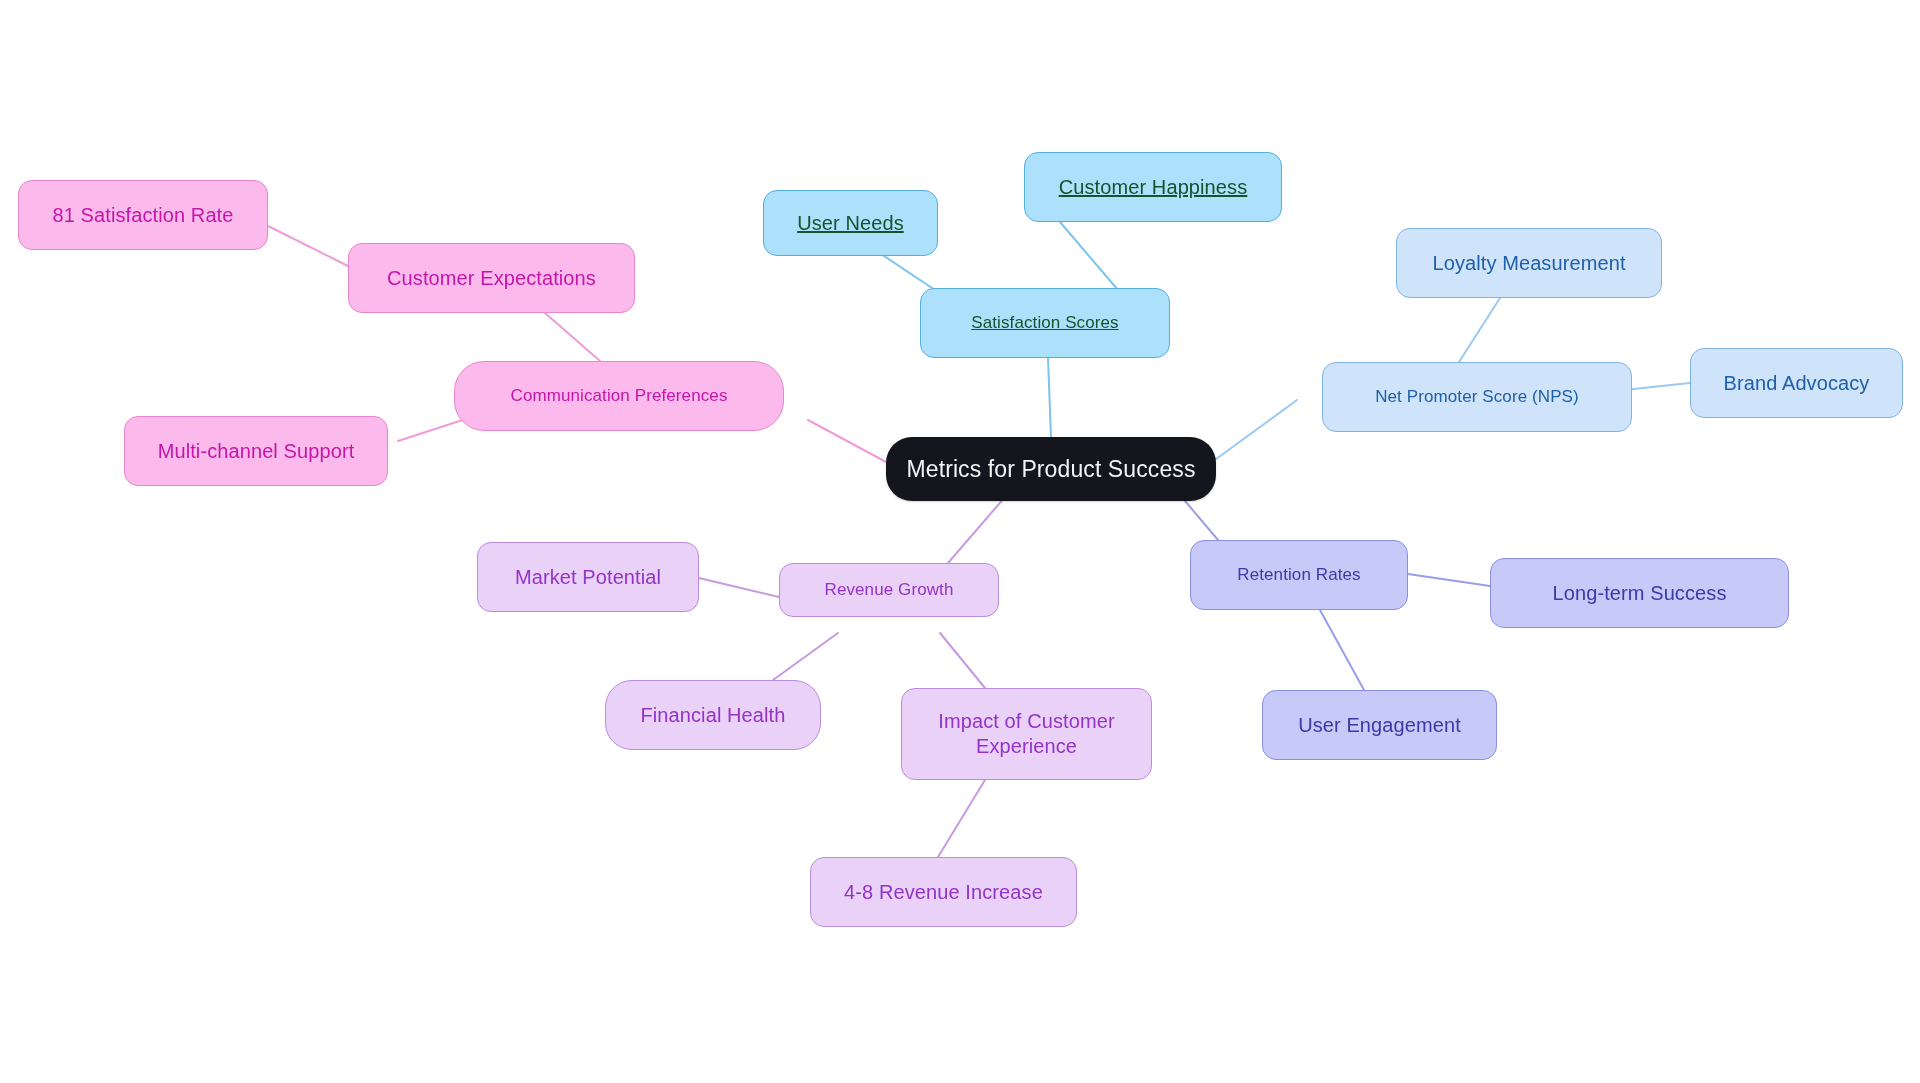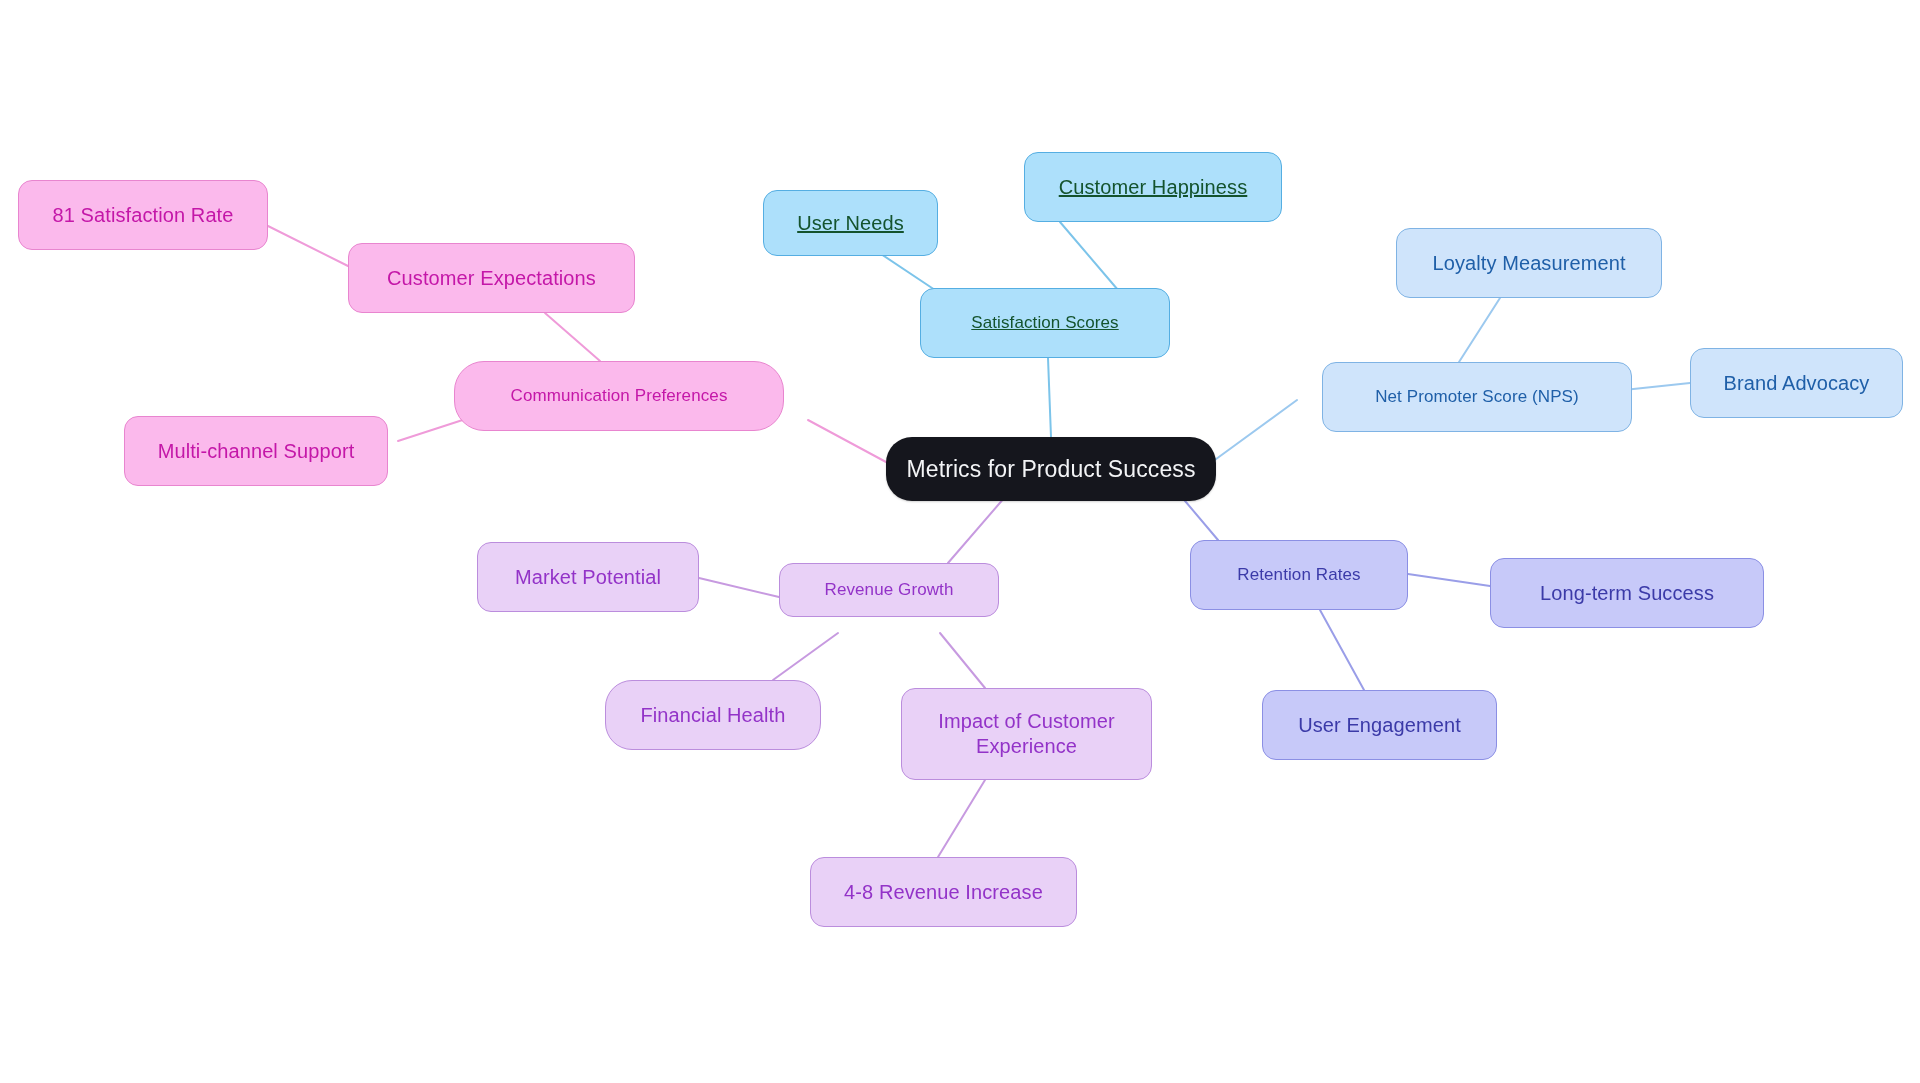--- a/index.html
+++ b/index.html
@@ -81,21 +81,21 @@
     </svg>
   <div id="nodes">
       <div class="node node-root " style="left: 886px; top: 437px; width: 330px; height: 64px;">Metrics for Product Success</div>
       <div class="node node-branch c-skyblue" style="left: 920px; top: 288px; width: 250px; height: 70px;">Satisfaction Scores</div>
       <div class="node node-leaf c-skyblue" style="left: 763px; top: 182px; width: 175px; height: 66px; margin-top: 8px;">User Needs</div>
       <div class="node node-leaf c-skyblue" style="left: 1024px; top: 152px; width: 258px; height: 70px;">Customer Happiness</div>
       <div class="node node-branch c-paleblue" style="left: 1295px; top: 362px; width: 310px; height: 70px; margin-left: 27px;">Net Promoter Score (NPS)</div>
       <div class="node node-leaf c-paleblue" style="left: 1396px; top: 228px; width: 266px; height: 70px;">Loyalty Measurement</div>
       <div class="node node-leaf c-paleblue" style="left: 1690px; top: 348px; width: 213px; height: 70px;">Brand Advocacy</div>
       <div class="node node-branch c-indigo" style="left: 1190px; top: 540px; width: 218px; height: 70px;">Retention Rates</div>
-      <div class="node node-leaf c-indigo" style="left: 1490px; top: 558px; width: 274px; height: 70px;">Long-term Success</div>
+      <div class="node node-leaf c-indigo" style="left: 1490px; top: 558px; width: 299px; height: 70px;">Long-term Success</div>
       <div class="node node-leaf c-indigo" style="left: 1262px; top: 690px; width: 235px; height: 70px;">User Engagement</div>
       <div class="node node-branch c-violet" style="left: 779px; top: 563px; width: 220px; height: 54px;">Revenue Growth</div>
       <div class="node node-leaf c-violet" style="left: 477px; top: 542px; width: 222px; height: 70px;">Market Potential</div>
       <div class="node node-leaf c-violet" style="left: 605px; top: 680px; width: 216px; height: 70px; border-radius: 27px;">Financial Health</div>
       <div class="node node-leaf c-violet" style="left: 901px; top: 688px; width: 251px; height: 92px;">Impact of Customer
 Experience</div>
       <div class="node node-leaf c-violet" style="left: 810px; top: 857px; width: 267px; height: 70px;">4-8 Revenue Increase</div>
       <div class="node node-branch c-pink" style="left: 454px; top: 361px; width: 330px; height: 70px; border-radius: 30px;">Communication Preferences</div>
       <div class="node node-leaf c-pink" style="left: 348px; top: 243px; width: 287px; height: 70px;">Customer Expectations</div>
       <div class="node node-leaf c-pink" style="left: 18px; top: 180px; width: 250px; height: 70px;">81 Satisfaction Rate</div>

